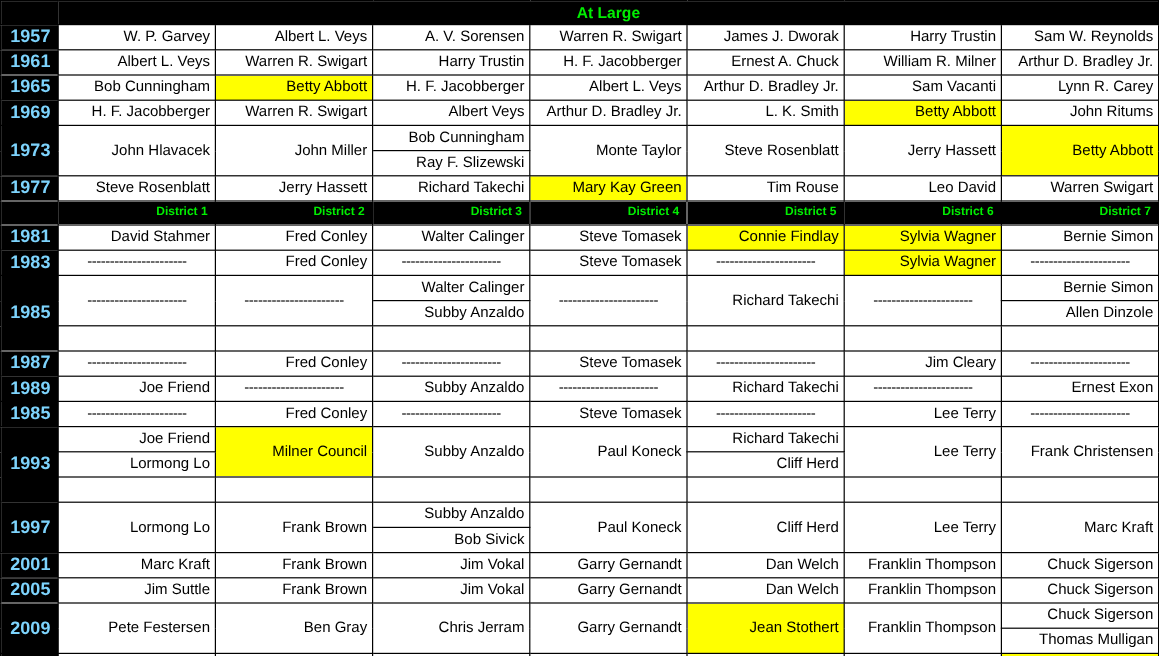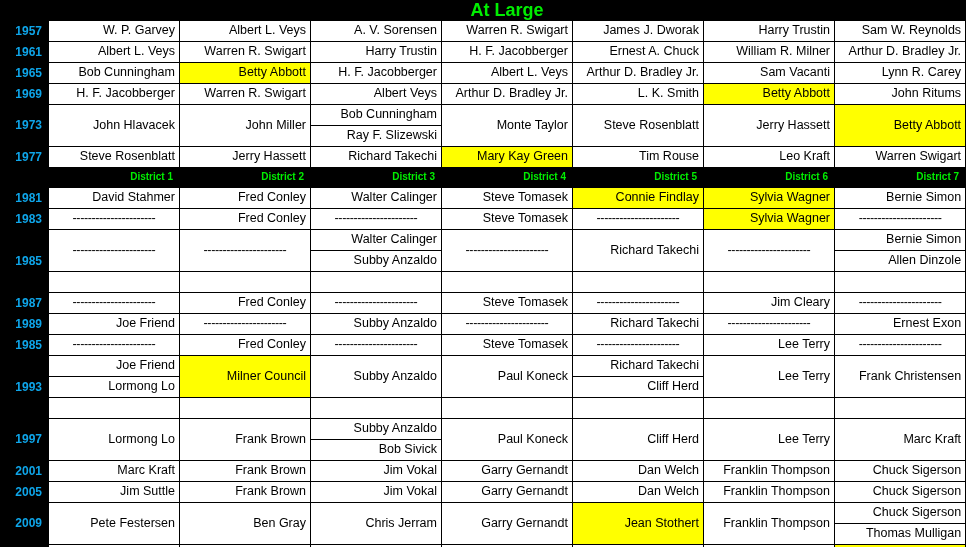--- a/index.html
+++ b/index.html
@@ -32,32 +32,32 @@
     text-align: right;
     vertical-align: middle;
     color: #000000;
     background: #ffffff;
     font-weight: normal;
     white-space: nowrap;
     overflow: hidden;
   }
   td.year, th.year {
     background: #000000;
-    color: #0ea5e9;
+    color: #7dd3fc;
     font-weight: bold;
     text-align: right;
     padding-right: 6px;
-    font-size: 12px;
+    font-size: 15px;
   }
   td.blackhead {
     background: #000000;
     color: #00ee00;
     font-weight: bold;
     text-align: center;
-    font-size: 18px;
+    font-size: 13px;
     height: 19px;
   }
   td.districthead {
     background: #000000;
     color: #00ee00;
     font-weight: bold;
     text-align: right;
     padding-right: 6px;
     font-size: 10px;
     height: 19px;
@@ -144,21 +144,21 @@
       <tr class="datarow">
         <td>Ray F. Slizewski</td>
       </tr>
       <tr class="datarow">
         <td class="year">1977</td>
         <td>Steve Rosenblatt</td>
         <td>Jerry Hassett</td>
         <td>Richard Takechi</td>
         <td class="hl">Mary Kay Green</td>
         <td>Tim Rouse</td>
-        <td>Leo Kraft</td>
+        <td>Leo David</td>
         <td>Warren Swigart</td>
       </tr>
       <tr>
         <td class="year"></td>
         <td class="districthead">District 1</td>
         <td class="districthead">District 2</td>
         <td class="districthead">District 3</td>
         <td class="districthead">District 4</td>
         <td class="districthead">District 5</td>
         <td class="districthead">District 6</td>

